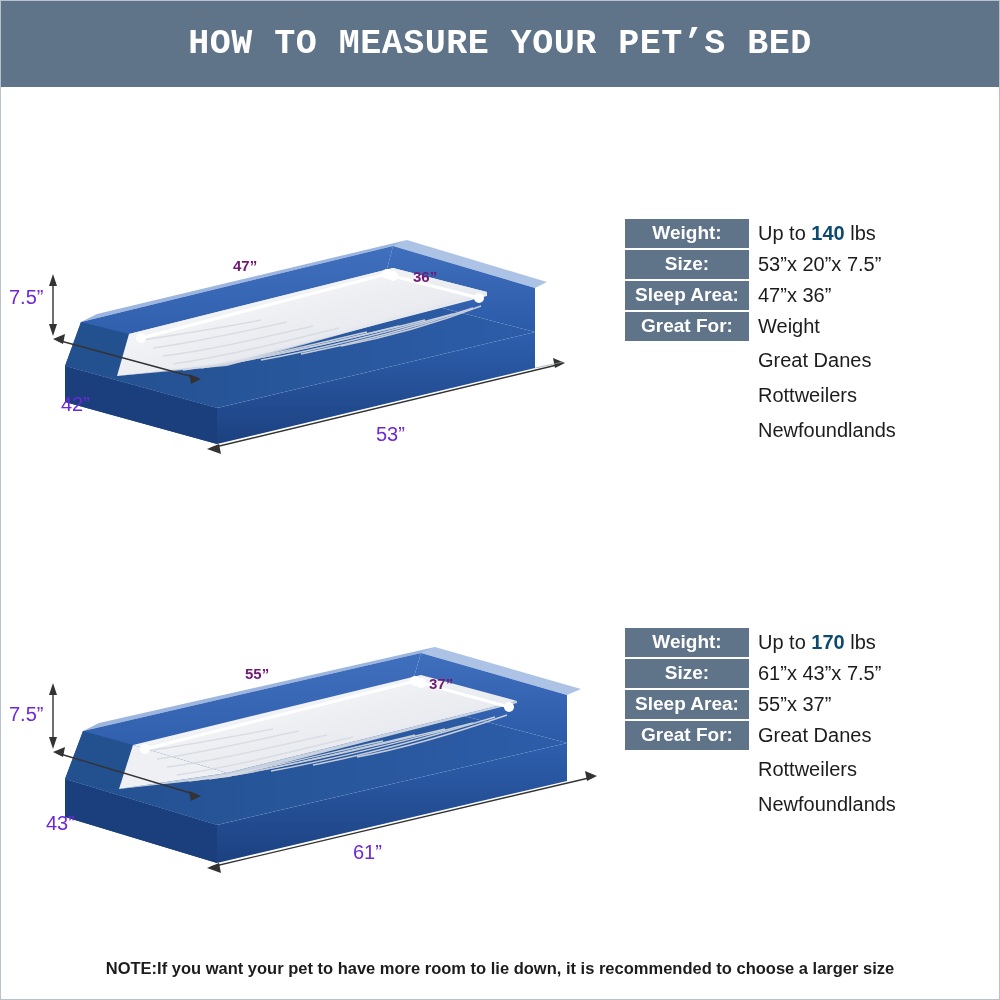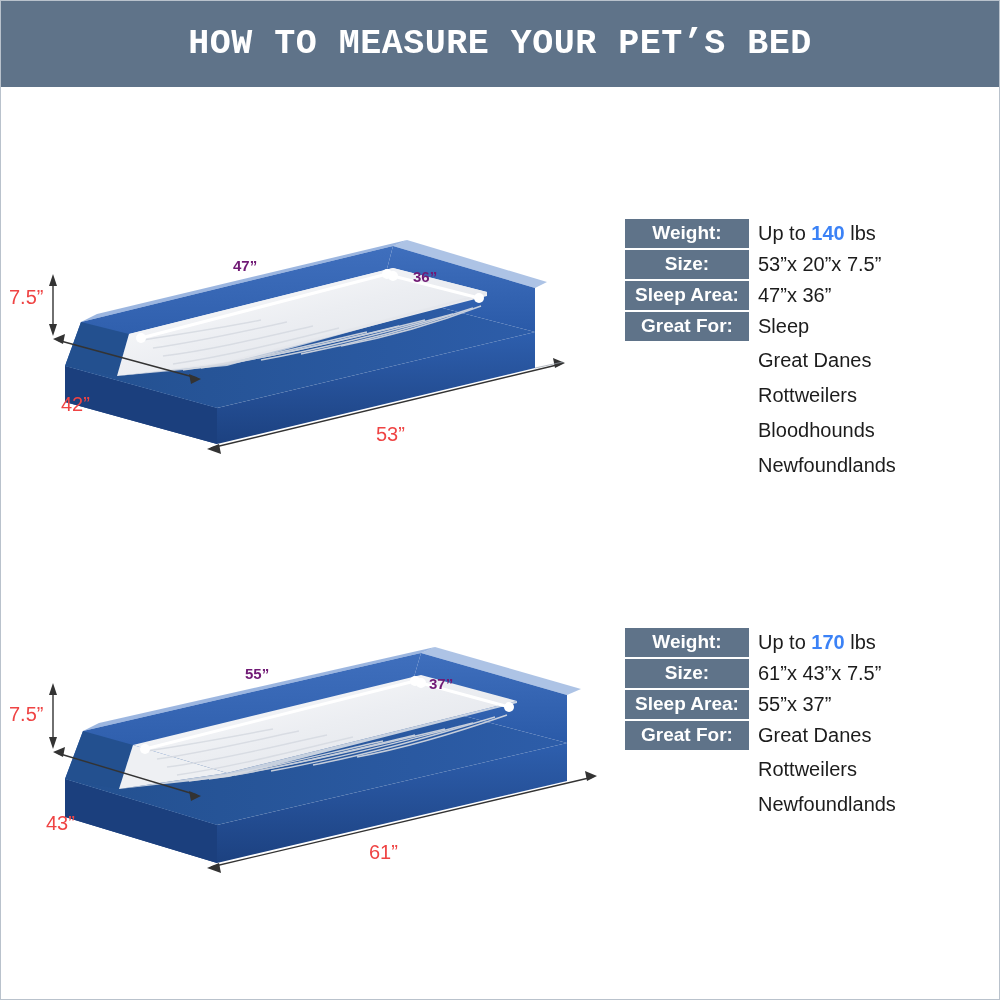--- a/index.html
+++ b/index.html
@@ -66,21 +66,21 @@
     text-align: center;
     white-space: nowrap;
   }
   .spec-value {
     font-size: 20px;
     color: #1c1c1c;
     padding: 3px 0 3px 9px;
     white-space: nowrap;
   }
   .spec-value .hl {
-    color: #3b82f6;
+    color: #0c4a6e;
     font-weight: bold;
   }
   .breed-list {
     margin-left: 124px;
   }
   .breed-item {
     font-size: 20px;
     color: #1c1c1c;
     padding: 3px 0 3px 9px;
     line-height: 1.45;
@@ -90,21 +90,21 @@
   
   .bed-wrap {
     position: absolute;
   }
   .bed-svg { display: block; }
 
   
   .dim {
     position: absolute;
     font-size: 20px;
-    color: #ef4444;
+    color: #6d28d9;
     white-space: nowrap;
   }
   .dim-white {
     position: absolute;
     font-size: 15px;
     font-weight: bold;
     color: #701a75;
     white-space: nowrap;
   }
 
@@ -231,26 +231,25 @@
     <div class="spec-row">
       <div class="spec-label">Size:</div>
       <div class="spec-value">53”x 20”x 7.5”</div>
     </div>
     <div class="spec-row">
       <div class="spec-label">Sleep Area:</div>
       <div class="spec-value">47”x 36”</div>
     </div>
     <div class="spec-row">
       <div class="spec-label">Great For:</div>
-      <div class="spec-value">Sleep</div>
+      <div class="spec-value">Weight</div>
     </div>
     <div class="breed-list">
       <div class="breed-item">Great Danes</div>
       <div class="breed-item">Rottweilers</div>
-      <div class="breed-item">Bloodhounds</div>
       <div class="breed-item">Newfoundlands</div>
     </div>
   </div>
 
   <div class="bed-wrap" style="left:20px; top:620px;">
     <svg class="bed-svg" width="600" height="280" viewBox="0 0 600 280">
       <defs>
         <linearGradient id="blueTopB" x1="0" y1="0" x2="0" y2="1">
           <stop offset="0%" stop-color="#3f6fbd"></stop>
           <stop offset="100%" stop-color="#2a5aa8"></stop>
@@ -320,21 +319,21 @@
       <g stroke="#333333" stroke-width="1.4" fill="none">
         <line x1="190" y1="246" x2="572" y2="156"></line>
         <path d="M186,247 L198,242 L200,252 Z" fill="#333333" stroke="none"></path>
         <path d="M576,155 L564,150 L566,160 Z" fill="#333333" stroke="none"></path>
       </g>
     </svg>
   </div>
 
   <div class="dim" style="left:8px; top:702px;">7.5”</div>
   <div class="dim" style="left:45px; top:811px;">43”</div>
-  <div class="dim" style="left:368px; top:840px;">61”</div>
+  <div class="dim" style="left:352px; top:840px;">61”</div>
   <div class="dim-white" style="left:244px; top:664px;">55”</div>
   <div class="dim-white" style="left:428px; top:674px;">37”</div>
 
   <div class="spec-block" style="left:624px; top:627px;">
     <div class="spec-row">
       <div class="spec-label">Weight:</div>
       <div class="spec-value"><span>Up to </span><span class="hl">170</span><span> lbs</span></div>
     </div>
     <div class="spec-row">
       <div class="spec-label">Size:</div>
@@ -347,14 +346,15 @@
     <div class="spec-row">
       <div class="spec-label">Great For:</div>
       <div class="spec-value">Great Danes</div>
     </div>
     <div class="breed-list">
       <div class="breed-item">Rottweilers</div>
       <div class="breed-item">Newfoundlands</div>
     </div>
   </div>
 
+  <div class="note" style="top:958px;">NOTE:If you want your pet to have more room to lie down, it is recommended to choose a larger size</div>
 
 </div>
 
 </body></html>

